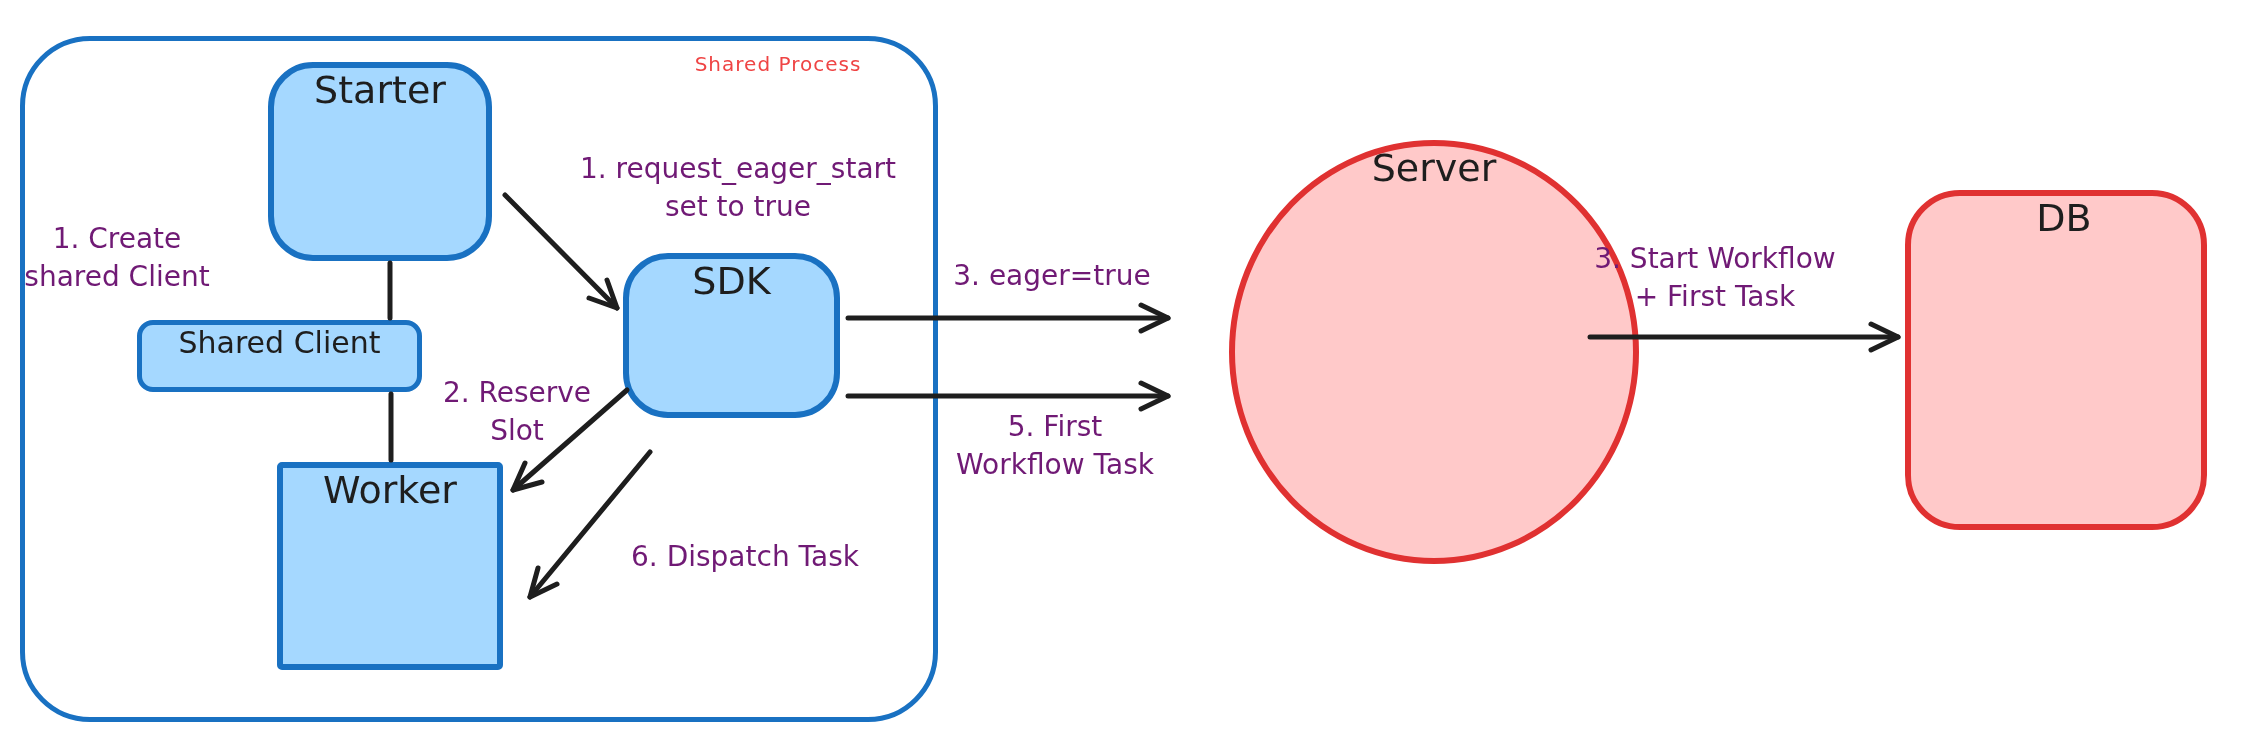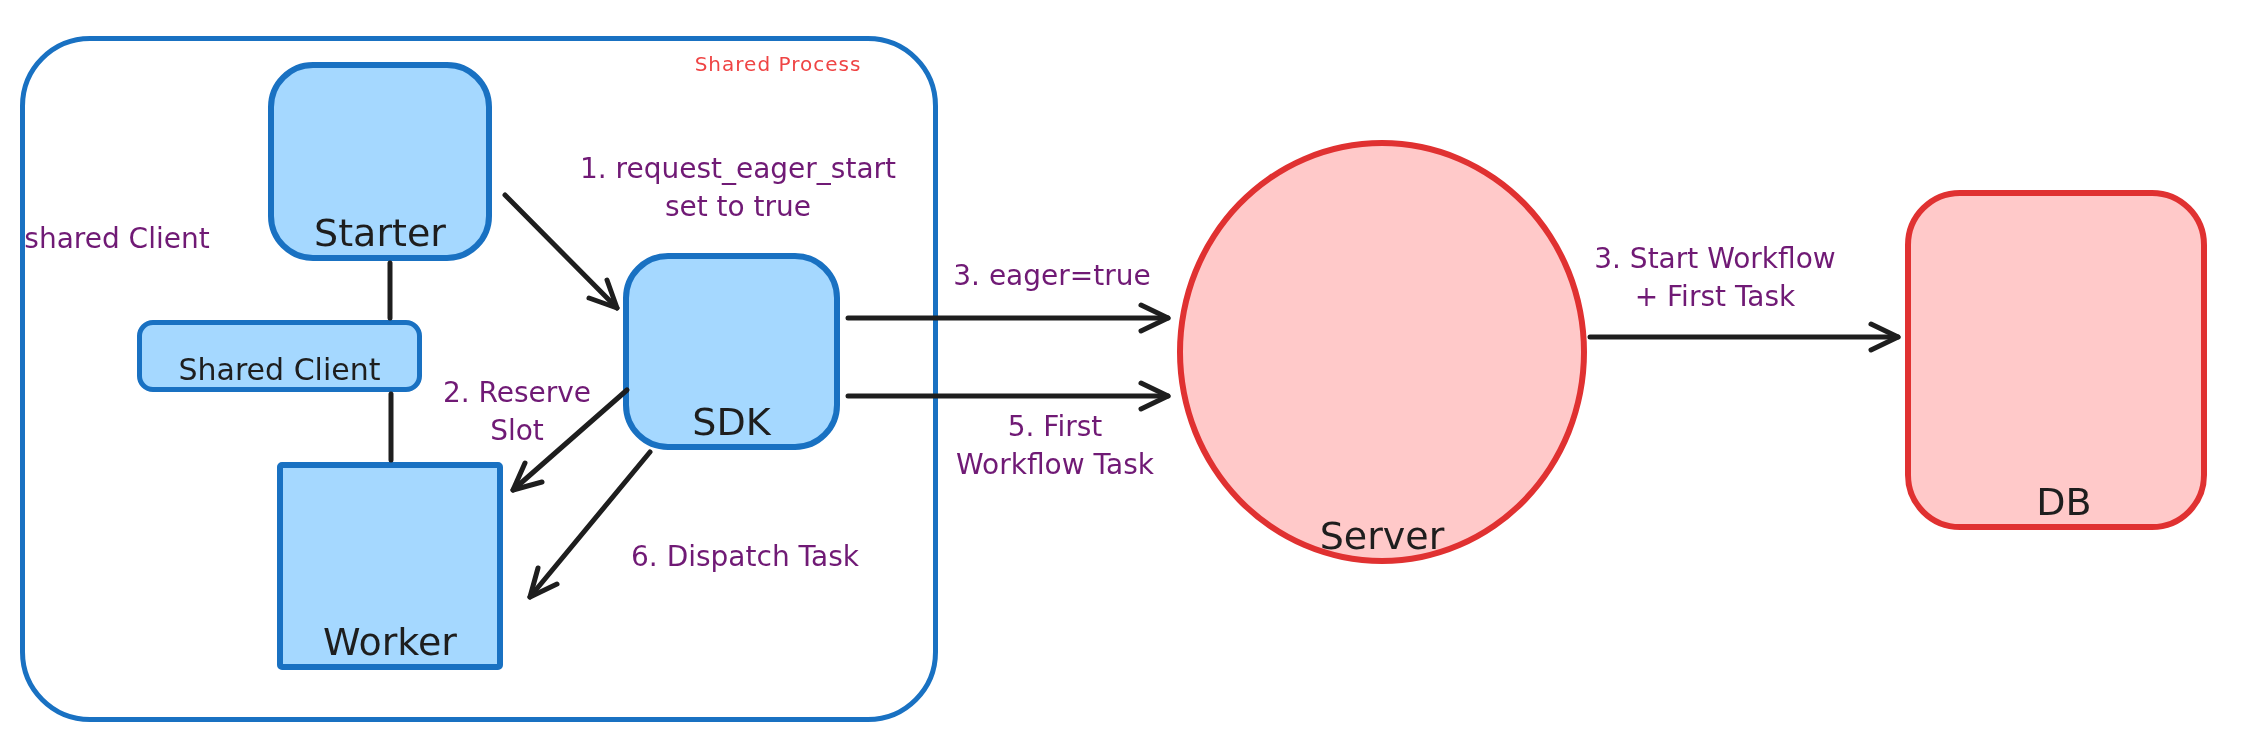--- a/index.html
+++ b/index.html
@@ -27,39 +27,39 @@
     text-align: center;
     font-size: 20px;
     color: #ef4444;
     letter-spacing: 1px;
   }
 
   
   .node {
     box-sizing: border-box;
     display: flex;
-    align-items: flex-end;
+    align-items: flex-start;
     justify-content: center;
     font-size: 38px;
     color: #1e1e1e;
   }
   .blue-node {
     background: #a5d8ff;
     border: 6px solid #1971c2;
   }
   .red-node {
     background: #ffc9c9;
     border: 6px solid #e03131;
   }
 
   .starter { left: 268px; top: 62px;  width: 224px; height: 199px; border-radius: 45px; }
   .shared-client { left: 137px; top: 320px; width: 285px; height: 72px; border-radius: 16px; border-width: 5px; font-size: 30px; }
   .worker  { left: 277px; top: 462px; width: 226px; height: 208px; border-radius: 5px; }
-  .sdk     { left: 623px; top: 253px; width: 217px; height: 197px; border-radius: 45px; }
-  .server  { left: 1177px; top: 140px; width: 410px; height: 424px; border-radius: 50%; }
+  .sdk     { left: 623px; top: 253px; width: 217px; height: 165px; border-radius: 45px; }
+  .server  { left: 1229px; top: 140px; width: 410px; height: 424px; border-radius: 50%; }
   .db      { left: 1905px; top: 190px; width: 302px; height: 340px; border-radius: 55px; padding-left: 16px; }
 
   
   .note {
     text-align: center;
     font-size: 28px;
     line-height: 38px;
     color: #701a75;
     white-space: nowrap;
   }
@@ -107,20 +107,21 @@
   </div>
 
   <div class="abs node red-node server">
     <span>Server</span>
   </div>
   <div class="abs node red-node db">
     <span>DB</span>
   </div>
 
   <div class="abs note note-create">
+    <div>1. Create</div>
     <div>shared Client</div>
   </div>
 
   <div class="abs note note-eager">
     <div>1. request_eager_start</div>
     <div>set to true</div>
   </div>
 
   <div class="abs note note-reserve">
     <div>2. Reserve</div>

